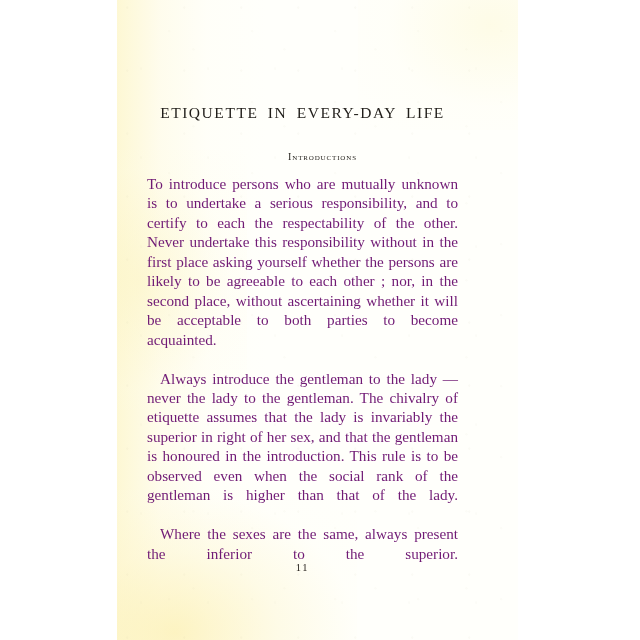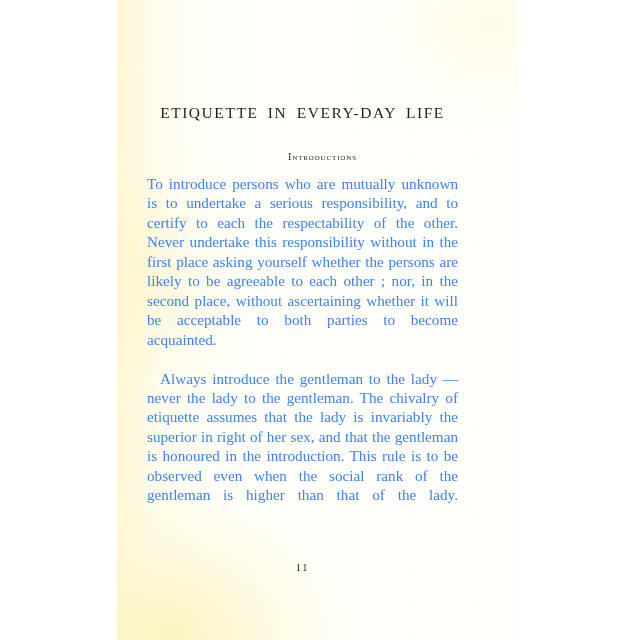--- a/index.html
+++ b/index.html
@@ -120,21 +120,21 @@
     color: #221f1a;
   }
 
   #body-copy {
     position: absolute;
     top: 174px;
     left: 0;
     width: 311px;
     font-size: 15.2px;
     line-height: 19.45px;
-    color: #3b82f6;
+    color: #701a75;
     text-align: justify;
     text-justify: inter-word;
     hyphens: none;
   }
 
   #body-copy p {
     margin: 0;
     padding: 0;
     text-indent: 13px;
     text-align: justify;
@@ -187,20 +187,21 @@
 
     <div id="text-column">
 
       <h1 id="page-title">ETIQUETTE IN EVERY-DAY LIFE</h1>
 
       <h2 id="section-heading">Introductions</h2>
 
       <div id="body-copy">
         <p>To introduce persons who are mutually unknown is to undertake a serious responsibility, and to certify to each the respectability of the other.  Never undertake this responsibility without in the first place asking yourself whether the persons are likely to be agreeable to each other ; nor, in the second place, without ascertaining whether it will be acceptable to both parties to become acquainted.</p>
         <p>Always introduce the gentleman to the lady —never the lady to the gentleman.  The chivalry of etiquette assumes that the lady is invariably the superior in right of her sex, and that the gentleman is honoured in the introduction.   This rule is to be observed even when the social rank of the gentleman is higher than that of the lady.</p>
+        <p>Where the sexes are the same, always present the inferior to the superior.</p>
       </div>
 
       <div id="page-folio">11</div>
 
     </div>
 
     <div id="scan-grain"></div>
   </div>
 
 </div>

